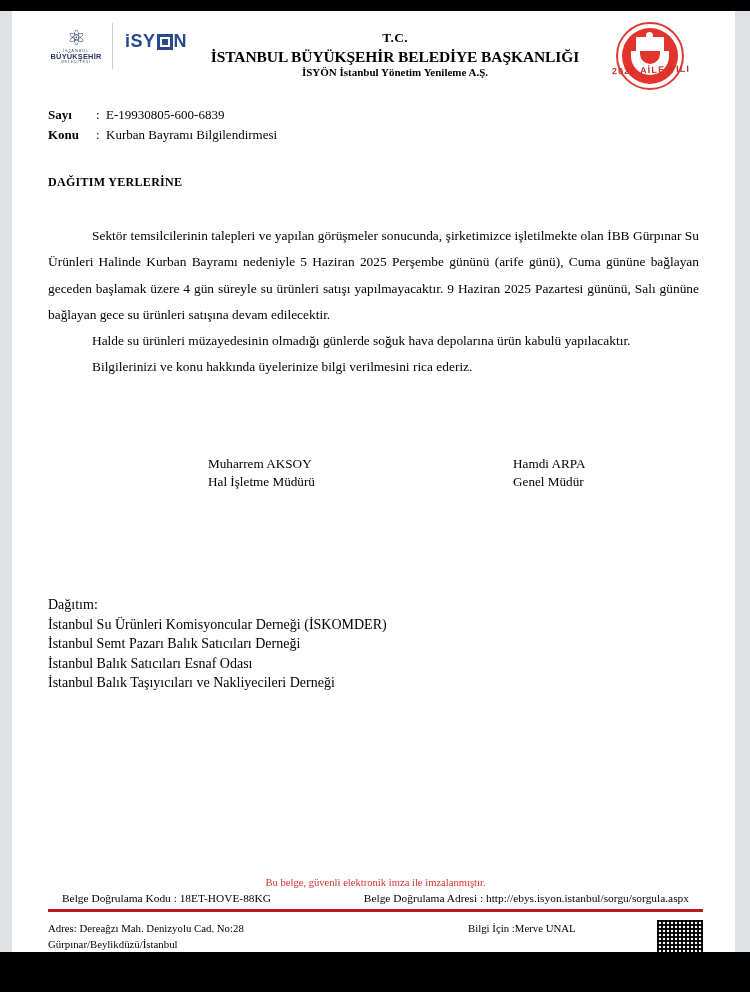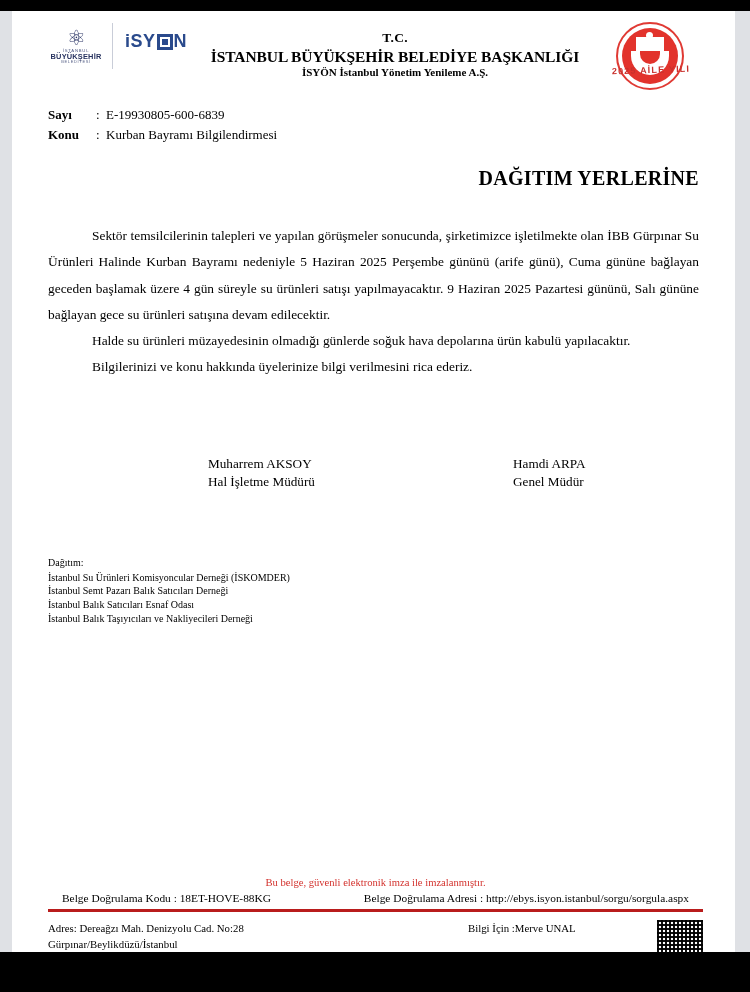--- a/index.html
+++ b/index.html
@@ -244,25 +244,25 @@
   .ref-label {
     font-weight: bold;
     width: 48px;
     flex: 0 0 48px;
   }
   .ref-colon { width: 10px; flex: 0 0 10px; }
   .ref-value { flex: 1 1 auto; }
 
   
   .recipient {
-    text-align: right;
-    font-weight: bold;
-    font-size: 20px;
+    text-align: left;
+    font-weight: bold;
+    font-size: 12px;
     letter-spacing: 0.3px;
-    margin-top: 22px;
+    margin-top: 30px;
   }
 
   
   .body-text {
     margin-top: 33px;
     font-size: 13.4px;
     line-height: 1.95;
     text-align: justify;
   }
   .body-text p {
@@ -284,22 +284,22 @@
     font-family: Liberation Serif, serif;
   }
   .sig-right {
     flex: 1 1 auto;
     padding-left: 135px;
     box-sizing: border-box;
   }
 
   
   .distribution {
-    margin-top: 65px;
-    font-size: 10px;
+    margin-top: 104px;
+    font-size: 14px;
     line-height: 1.38;
   }
   .dist-heading { margin-bottom: 1px; }
 
   
   .footer {
     position: absolute;
     left: 36px;
     right: 32px;
     bottom: 0;

